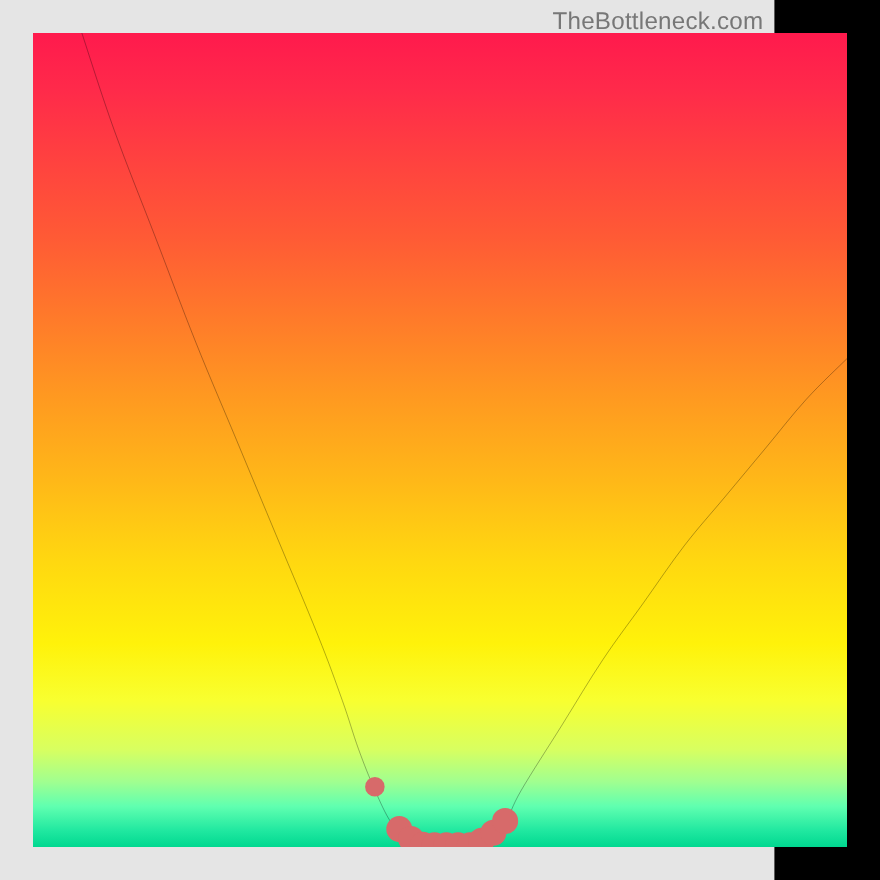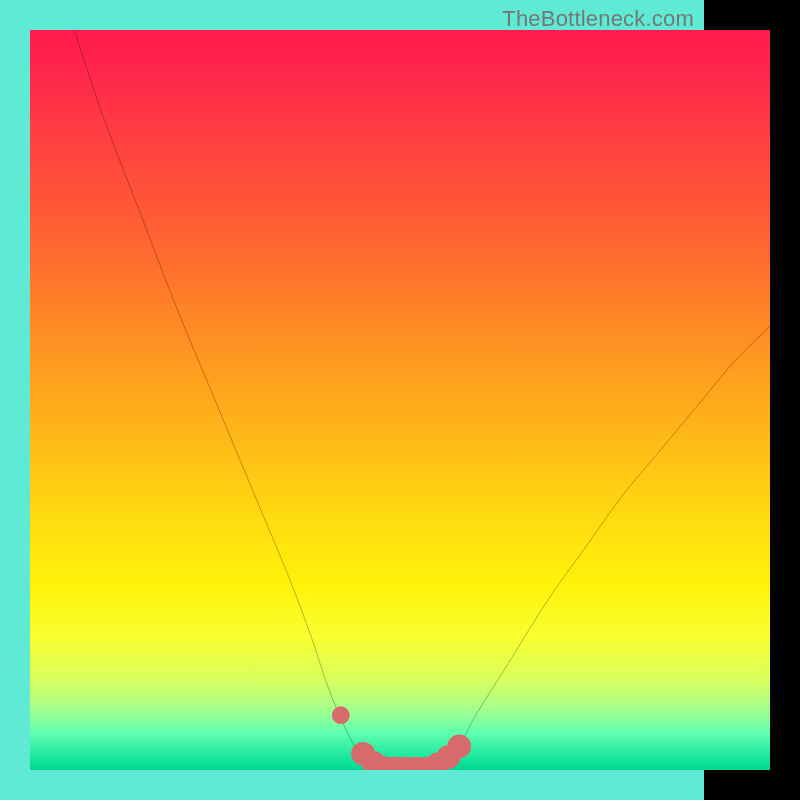--- a/index.html
+++ b/index.html
@@ -8,21 +8,21 @@
     width: 800px;
     height: 800px;
     background: #000;
     overflow: hidden;
     font-family: Arial, Helvetica, sans-serif;
   }
   .stage {
     position: relative;
     width: 704px;
     height: 800px;
-    background: #5eead4;
+    background: #e5e5e5;
   }
   .plot {
     position: absolute;
     left: 30px;
     top: 30px;
     width: 740px;
     height: 740px;
     background: linear-gradient(to bottom,
       #ff1a4d 0%,
       #ff2a4a 7%,

